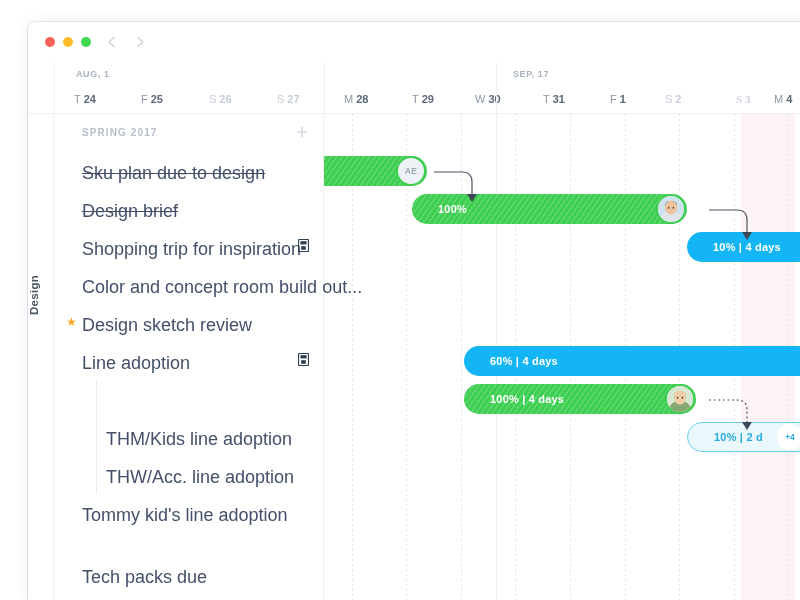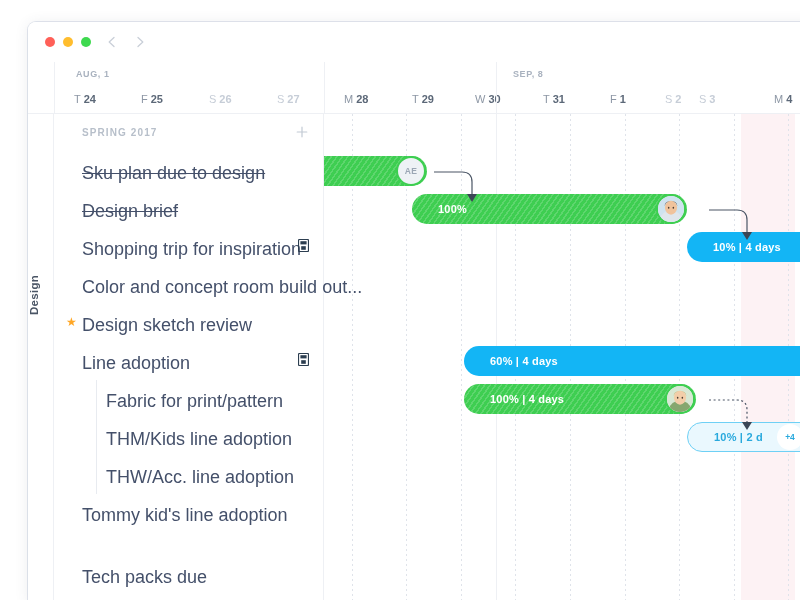--- a/index.html
+++ b/index.html
@@ -229,34 +229,34 @@
           <svg width="14" height="14" viewBox="0 0 14 14">
               <path d="M5 2.5 L9.8 7 L5 11.5" fill="none" stroke="#c9cfd8" stroke-width="1.3" stroke-linecap="round" stroke-linejoin="round"></path>
             </svg>
         </span>
       </div>
     </div>
 
     <div class="datehead">
       <div class="monthrow" id="month-row">
           <div class="monthlabel" style="left: 48px;">AUG, 1</div>
-          <div class="monthlabel" style="left: 485px;">SEP, 8</div>
+          <div class="monthlabel" style="left: 485px;">SEP, 17</div>
         </div>
       <div class="dayrow" id="day-row">
           <div class="daycell" style="left: 46px;"><span>T</span><span class="dnum">24</span></div>
           <div class="daycell" style="left: 113px;"><span>F</span><span class="dnum">25</span></div>
           <div class="daycell weekend" style="left: 181px;"><span>S</span><span class="dnum">26</span></div>
           <div class="daycell weekend" style="left: 249px;"><span>S</span><span class="dnum">27</span></div>
           <div class="daycell" style="left: 316px;"><span>M</span><span class="dnum">28</span></div>
           <div class="daycell" style="left: 384px;"><span>T</span><span class="dnum">29</span></div>
           <div class="daycell" style="left: 447px;"><span>W</span><span class="dnum">30</span></div>
           <div class="daycell" style="left: 515px;"><span>T</span><span class="dnum">31</span></div>
           <div class="daycell" style="left: 582px;"><span>F</span><span class="dnum">1</span></div>
           <div class="daycell weekend" style="left: 637px;"><span>S</span><span class="dnum">2</span></div>
-          <div class="daycell weekend" style="left: 671px;"><span>S</span><span class="dnum">3</span></div>
+          <div class="daycell weekend" style="left: 708px; font-family: Liberation Serif, serif;"><span>S</span><span class="dnum">3</span></div>
           <div class="daycell" style="left: 746px;"><span>M</span><span class="dnum">4</span></div>
         </div>
       <div class="monthsep" style="left:26px"></div>
       <div class="monthsep" style="left:296px"></div>
       <div class="monthsep" style="left:468px"></div>
     </div>
 
     <div class="body">
 
       <div class="railcol">
@@ -297,23 +297,20 @@
           </div>
           <div class="taskrow" style="top: 228px;">
             <span class="taskname lvl0">Line adoption</span>
             <span class="noteicon">
               <svg width="11" height="13" viewBox="0 0 11 13">
                 <rect x="0.5" y="0.5" width="10" height="12" rx="1" fill="none" stroke="#2c3e50" stroke-width="1.2"></rect>
                 <rect x="2.4" y="2.2" width="6.2" height="3.2" fill="#2c3e50"></rect>
                 <rect x="3.2" y="7.2" width="4.6" height="3.6" fill="#2c3e50"></rect>
               </svg>
             </span>
-          </div>
-          <div class="taskrow" style="top: 266px;">
-            <span class="taskname lvl1">Fabric for print/pattern</span>
           </div>
           <div class="taskrow" style="top: 304px;">
             <span class="taskname lvl1">THM/Kids line adoption</span>
           </div>
           <div class="taskrow" style="top: 342px;">
             <span class="taskname lvl1">THW/Acc. line adoption</span>
           </div>
           <div class="taskrow" style="top: 380px;">
             <span class="taskname lvl0">Tommy kid's line adoption</span>
           </div>

